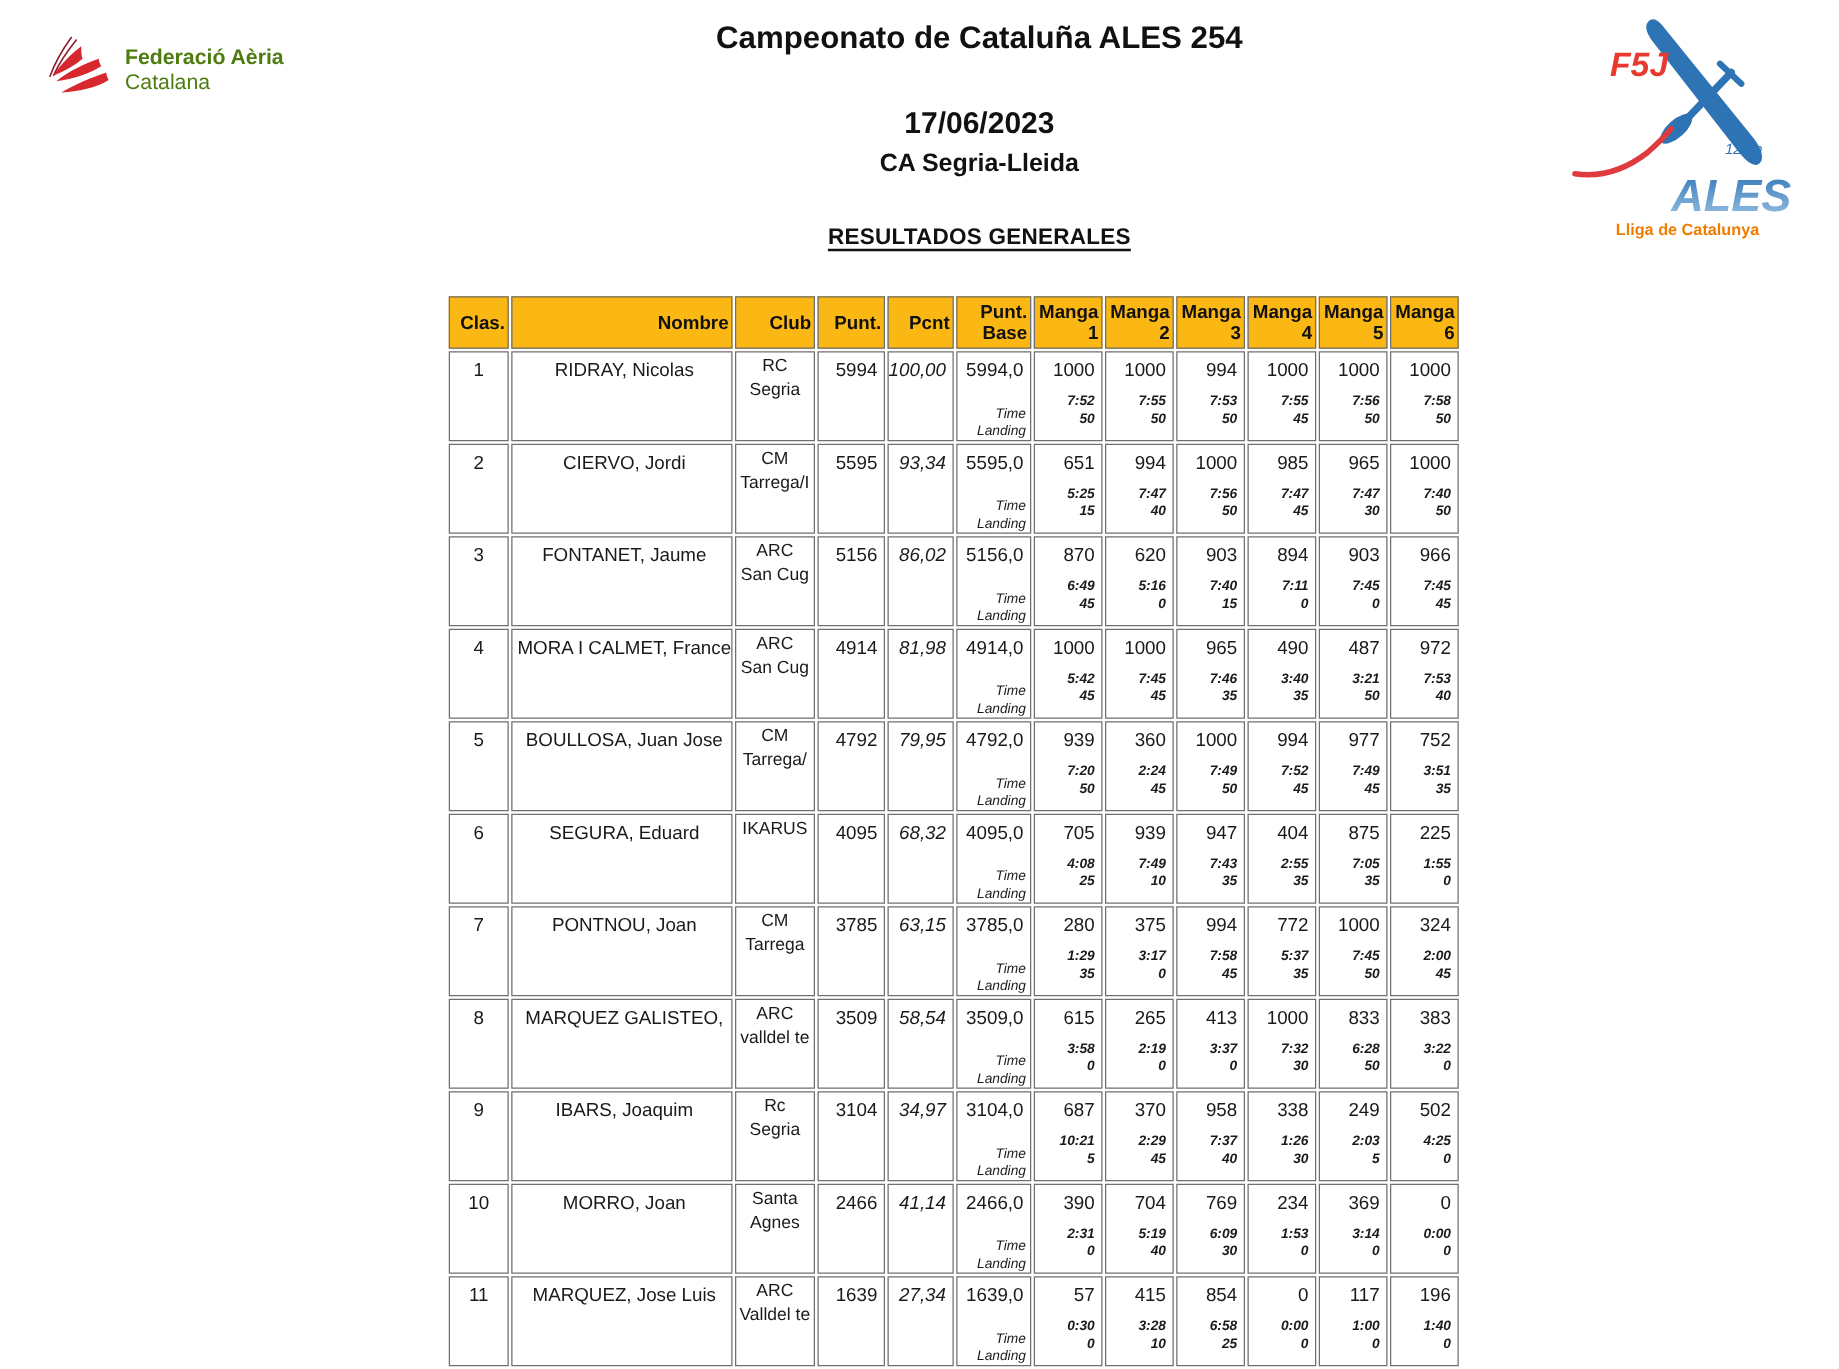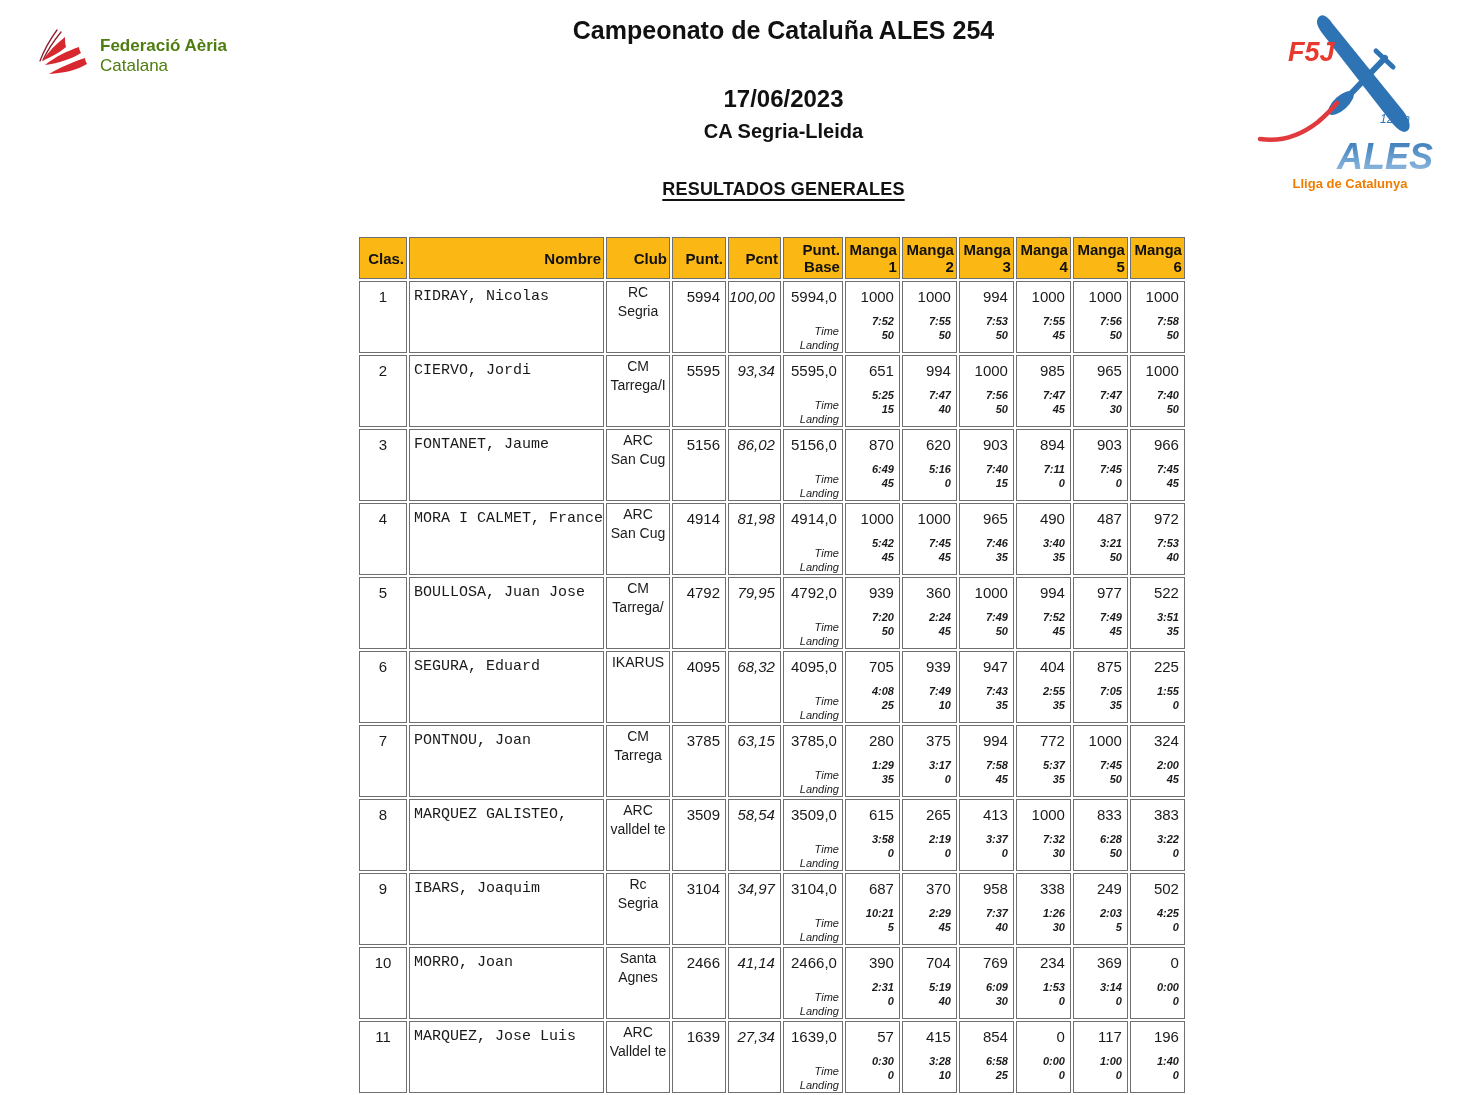--- a/index.html
+++ b/index.html
@@ -31,21 +31,21 @@
     height:42px;background:#FBB713;font-size:15px;font-weight:bold;color:#111;
     text-align:right;vertical-align:middle;line-height:17px;padding:0 2px;
   }
   table.results td{height:59px;vertical-align:top;background:#ffffff;}
   .col-clas{width:48px;} .col-nombre{width:174px;} .col-club{width:64px;}
   .col-punt{width:54px;} .col-pcnt{width:50px;} .col-base{width:60px;}
   .col-manga{width:55px;}
   .main-line{padding-top:5px;font-size:15px;line-height:20px;white-space:nowrap;}
   .t-center{text-align:center;}
   .t-right{text-align:right;padding-right:5px;}
-  .t-left{text-align:left;padding-left:4px;font-family:Liberation Mono, monospace;}
+  .t-left{text-align:center;padding-left:4px;}
   .italic{font-style:italic;}
   .club-line{padding-top:1px;font-size:14px;line-height:19px;text-align:center;
     white-space:pre-line;}
   .sub-label{font-size:11px;font-style:italic;line-height:14px;text-align:right;
     padding-right:3px;white-space:nowrap;}
   .sub-label.first{margin-top:17px;}
   .sub-val{font-size:11px;font-style:italic;font-weight:bold;line-height:14px;
     text-align:right;padding-right:5px;white-space:nowrap;}
   .sub-val.first{margin-top:7px;}
 </style>
@@ -396,21 +396,21 @@
       <div class="main-line t-right">994</div>
       <div class="sub-val first">7:52</div>
       <div class="sub-val">45</div>
     </td>
     <td>
       <div class="main-line t-right">977</div>
       <div class="sub-val first">7:49</div>
       <div class="sub-val">45</div>
     </td>
     <td>
-      <div class="main-line t-right">522</div>
+      <div class="main-line t-right">752</div>
       <div class="sub-val first">3:51</div>
       <div class="sub-val">35</div>
     </td>
   </tr>
 
   <tr>
     <td>
       <div class="main-line t-center">6</div>
     </td>
     <td>

